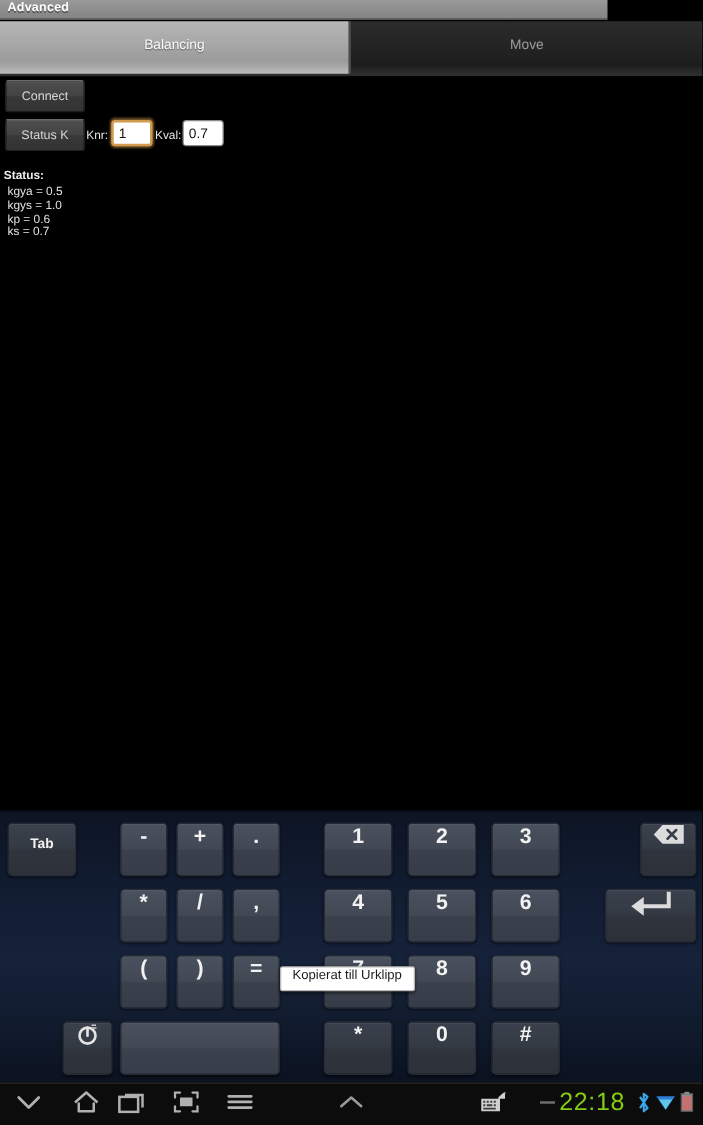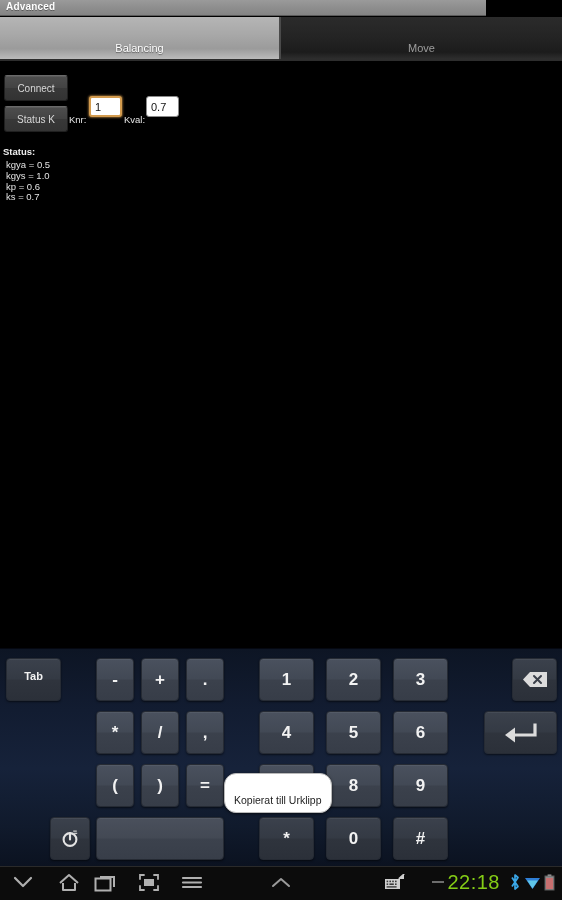--- a/index.html
+++ b/index.html
@@ -31,21 +31,21 @@
   
   .tabstrip {
     position: absolute; left: 0; top: 17px; width: 562px; height: 44px;
     display: flex;
     background: #111;
   }
   .tab {
     position: relative;
     height: 44px;
     display: flex; align-items: flex-end; justify-content: center;
-    padding-bottom: 7px;
+    padding-bottom: 19px;
     font-size: 11px;
   }
   .tab.selected {
     flex: 0 0 281px;
     background: linear-gradient(to bottom, #b5b5b5 0%, #a8a8a8 40%, #9b9b9b 72%, #bdbdbd 97%, #9d9d9d 100%);
     color: #fdfdfd;
     text-shadow: 0 1px 1px rgba(0,0,0,.45);
     border-right: 2px solid #4a4a4a;
   }
   .tab.unselected {
@@ -55,21 +55,20 @@
   }
   .tabstrip::after {
     content: ""; position: absolute; left: 0; bottom: 0; width: 100%; height: 2px;
     background: #2d2d2d;
   }
 
   
   .content {
     position: absolute; left: 0; top: 61px; width: 562px; height: 587px;
     background: #000;
-    margin-top: 11px;
   }
 
   .btn-android {
     position: absolute;
     width: 64px; height: 26px;
     background: linear-gradient(to bottom, #4e4e4e 0%, #434343 48%, #383838 52%, #333333 100%);
     border: 1px solid #202020;
     border-top-color: #6a6a6a;
     border-radius: 3px;
     color: #d8d8d8;
@@ -118,42 +117,42 @@
 
   
   .keyboard {
     position: absolute; left: 0; top: 648px; width: 562px; height: 218px;
     background: linear-gradient(to bottom, #0d1524 0%, #121c31 28%, #16223a 55%, #101a2c 82%, #0b1220 100%);
     border-top: 1px solid #050811;
   }
   .key {
     position: absolute;
     border-radius: 4px;
-    display: flex; align-items: center; justify-content: center;
+    display: flex; justify-content: center;
     color: #f2f2f2;
     font-size: 17px; font-weight: bold;
     background: linear-gradient(to bottom, #484f5c 0%, #414854 45%, #3a4椒0 46%, #363c47 100%);
     border: 1px solid #262b34;
     box-shadow: 0 1px 2px rgba(0,0,0,.55), inset 0 1px 0 rgba(255,255,255,.06);
   }
   .key.sym   { background: linear-gradient(to bottom, #4a515e 0%, #424955 48%, #3b414c 52%, #373d48 100%); }
   .key.num   { background: linear-gradient(to bottom, #4a515e 0%, #424955 48%, #3b414c 52%, #373d48 100%); }
   .key.dark  { background: linear-gradient(to bottom, #3b414c 0%, #343a44 48%, #2f343d 52%, #2b3039 100%); }
   .key.tab   { font-size: 11px; }
   .key.space { background: linear-gradient(to bottom, #4a505c 0%, #434954 48%, #3c424d 52%, #383e49 100%); }
   .key svg { display: block; }
 
   
   .toast {
     position: absolute;
     left: 224px; top: 773px;
     background: #ffffff;
     border: 1px solid #b9b9b9;
-    border-radius: 12px;
-    padding: 20px 9px 6px 9px;
+    border-radius: 2px;
+    padding: 0 9px 6px 9px;
     font-size: 10.5px;
     color: #1d1d1d;
     box-shadow: 0 1px 3px rgba(0,0,0,.6);
     z-index: 40;
     white-space: nowrap;
   }
 
   
   .sysbar {
     position: absolute; left: 0; top: 866px; width: 562px; height: 34px;

